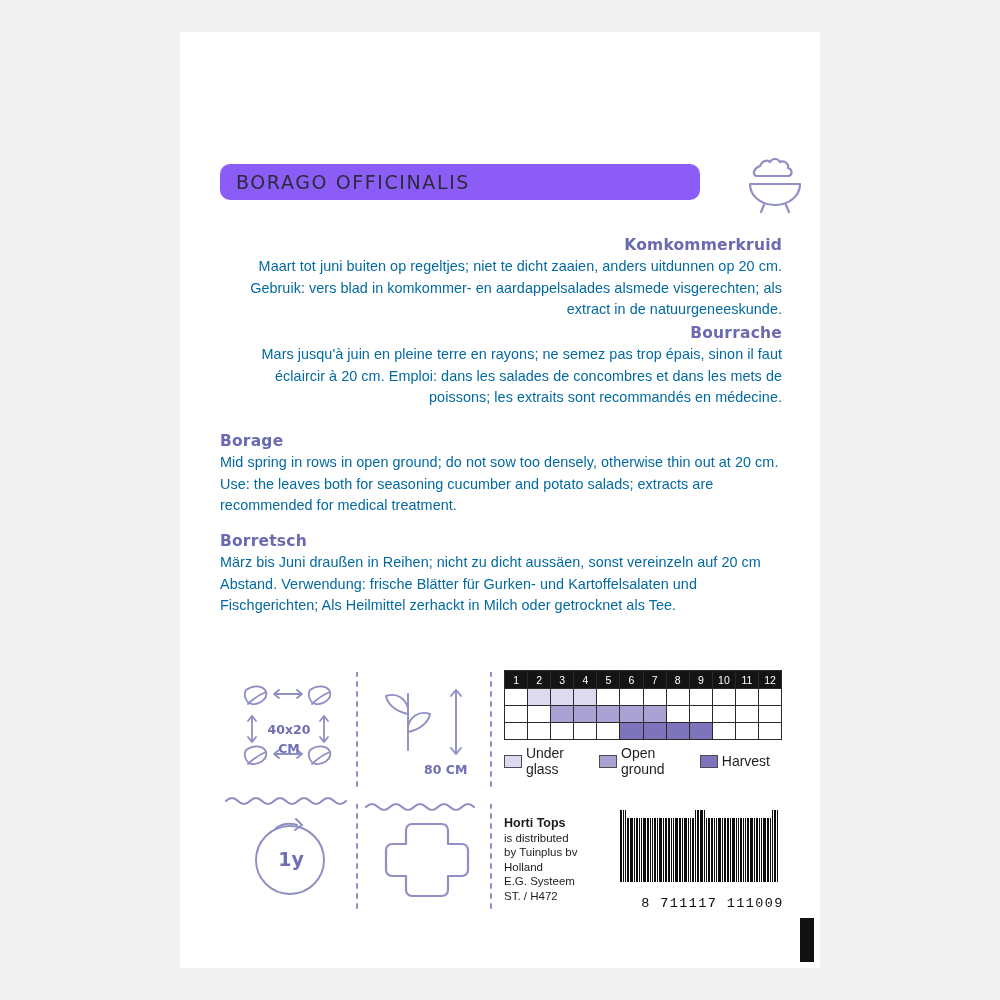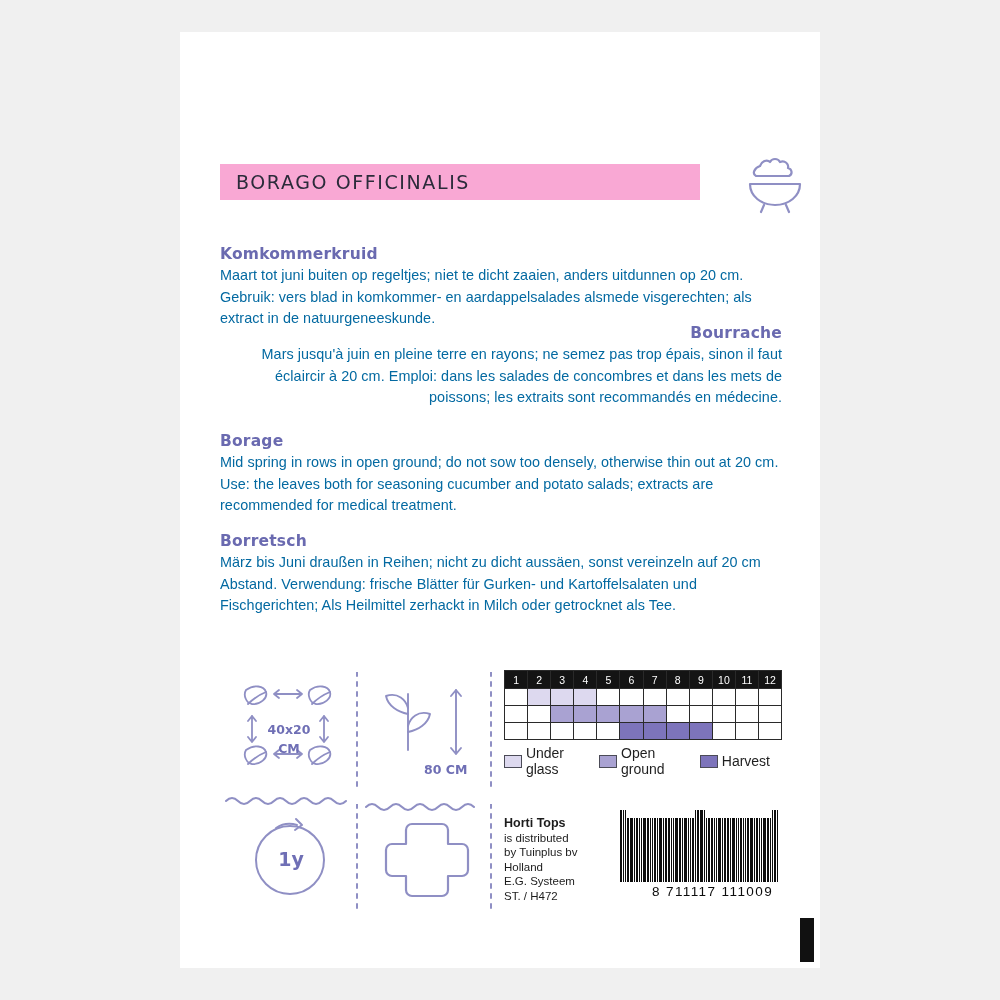--- a/index.html
+++ b/index.html
@@ -19,22 +19,22 @@
     position: absolute;
     left: 40px; top: 0px;
     width: 562px; height: 936px;
   }
 
   
   .title-bar {
     position: absolute;
     left: 0px; top: 132px;
     width: 480px; height: 36px;
-    background: #f9a8d4;
-    display: flex; align-items: center;
+    background: #8b5cf6;
+    display: flex; align-items: center; border-radius: 10px;
   }
   .title-bar .title {
     font-family: "DejaVu Sans", sans-serif;
     font-size: 19px;
     letter-spacing: 1.6px;
     color: #2b2b3a;
     padding-left: 16px;
   }
 
   
@@ -55,21 +55,21 @@
     letter-spacing: 0.2px;
   }
   .lang p {
     margin: 0;
     font-family: "Liberation Sans", sans-serif;
     font-size: 14.4px;
     line-height: 21.5px;
     color: #0369a1;
     letter-spacing: 0.05px;
   }
-  #lang0 { top: 213px; }
+  #lang0 { top: 204px; text-align: right; }
   #lang1 { top: 292px; text-align: right; }
   #lang2 { top: 400px; }
   #lang3 { top: 500px; }
 
   
   .vsep {
     position: absolute;
     width: 2px;
     color: #8f8fc4;
     font-size: 12px;
@@ -144,25 +144,25 @@
 
   
   .barcode {
     position: absolute;
     left: 400px; top: 778px;
     width: 185px; height: 90px;
   }
   .bars { display: flex; align-items: flex-end; height: 72px; }
   .bars span { display: block; background: #0d0d0d; margin-right: 1px; }
   .bc-num {
-    font-family: Liberation Sans, sans-serif;
+    font-family: Liberation Mono, monospace;
     font-size: 13.5px;
     letter-spacing: 1.4px;
     color: #0d0d0d;
-    margin-top: 2px;
+    margin-top: 14px;
     text-align: center;
   }
   .black-mark {
     position: absolute;
     left: 580px; top: 886px;
     width: 14px; height: 44px;
     background: #111;
   }
 
   

